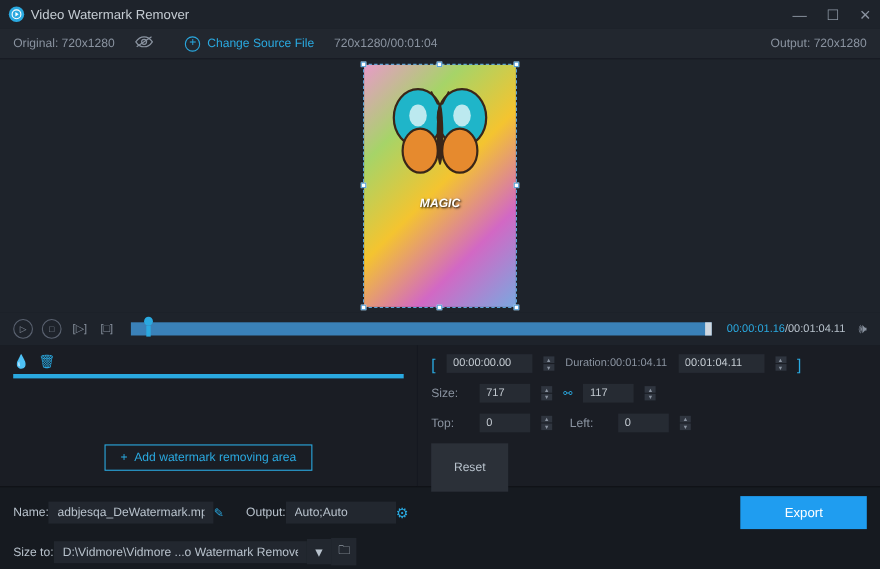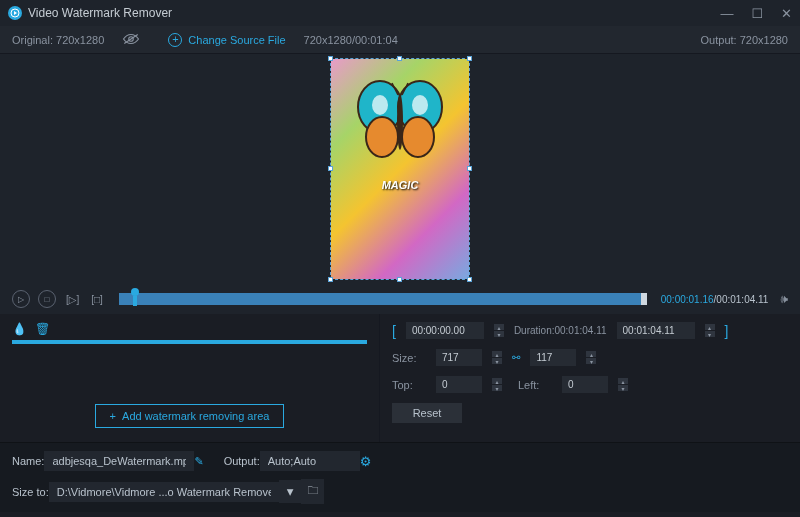--- a/index.html
+++ b/index.html
@@ -54,21 +54,21 @@
 .mid-right { flex: 1; padding: 8px 12px; display: flex; flex-direction: column; gap: 10px; }
 .row { display: flex; align-items: center; gap: 10px; }
 .bracket { color: #2aa9e0; font-size: 14px; }
 .numfield { background: #262b33; border: none; color: #c5ccd3; padding: 3px 6px; width: 78px; font-size: 10px; }
 .numfield.sm { width: 46px; }
 .spinners { display: flex; flex-direction: column; gap: 1px; }
 .spinners span { width: 10px; height: 6px; background: #2f353f; color: #8a93a0; font-size: 6px; display: flex; align-items: center; justify-content: center; cursor: pointer; }
 .lbl { color: #8a93a0; width: 34px; }
 .dur-lbl { color: #8a93a0; font-size: 10px; }
 .link-icon { color: #2aa9e0; font-size: 10px; cursor: pointer; }
-.reset-btn { background: #2b3038; border: none; color: #b8c2cc; padding: 4px 18px; cursor: pointer; font-size: 11px; width: 70px; }
+.reset-btn { background: #2b3038; border: none; color: #b8c2cc; padding: 16px 18px; cursor: pointer; font-size: 11px; width: 70px; }
 
 .bottom { background: #161a20; padding: 8px 12px; border-top: 1px solid #0f1216; }
 .row2 { display: flex; align-items: center; gap: 0; margin-bottom: 8px; }
 .txtfield { background: #22272f; border: none; color: #b8c2cc; padding: 4px 8px; font-size: 11px; }
 .nm-field { width: 150px; }
 .out-field { width: 100px; }
 .save-field { width: 230px; }
 .gear { color: #2aa9e0; cursor: pointer; font-size: 13px; }
 .dd-btn { background: #22272f; border: none; color: #b8c2cc; padding: 4px 8px; cursor: pointer; }
 .folder-btn { background: #22272f; border: none; color: #b8c2cc; padding: 3px 6px; cursor: pointer; font-size: 11px; }
@@ -211,20 +211,21 @@
 </div>
 
 <div class="bottom">
   <div class="row2">
     <span>Name:</span>
     <input class="txtfield nm-field" value="adbjesqa_DeWatermark.mp4" style="">
     <span style="color:#2aa9e0;cursor:pointer">✎</span>
     <span style="margin-left:20px">Output:</span>
     <input class="txtfield out-field" value="Auto;Auto" style="">
     <span class="gear">⚙</span>
+    <button class="export-btn">Export</button>
   </div>
   <div class="row2" style="margin-bottom:0">
     <span>Size to:</span>
     <input class="txtfield save-field" value="D:\Vidmore\Vidmore ...o Watermark Remover" style="">
     <button class="dd-btn">▾</button>
     <button class="folder-btn">🗀</button>
   </div>
 </div>
 
 </body></html>

